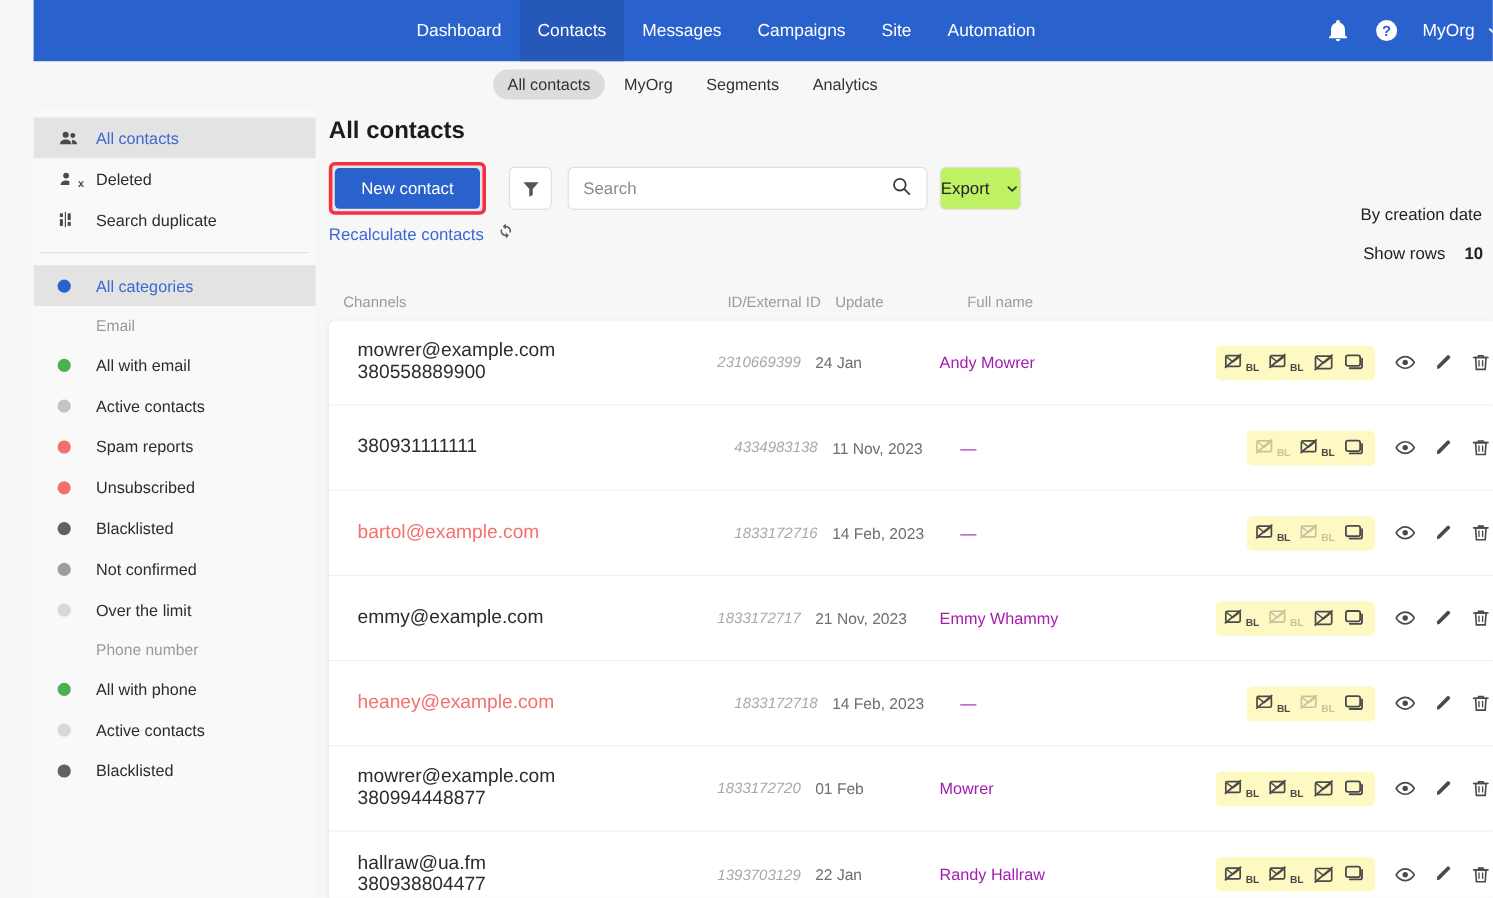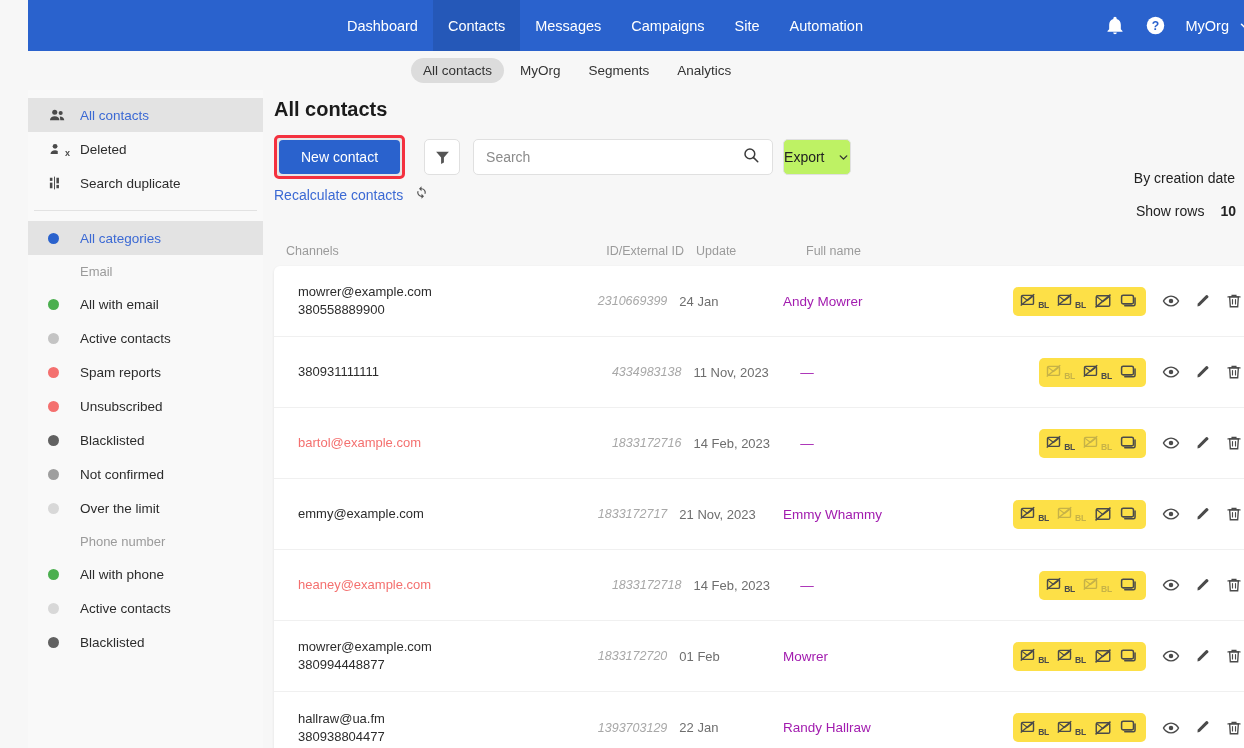--- a/index.html
+++ b/index.html
@@ -119,29 +119,29 @@
   .tbl {
     margin: 2px 11px 0 11px; background: #fff; border-radius: 6px;
     box-shadow: 0 1px 3px rgba(0,0,0,.09);
     overflow: hidden; height: 517px;
   }
   .trow {
     display: flex; align-items: center; height: 71px;
     border-bottom: 1px solid #f0f0f0; padding-left: 12px;
   }
   .trow:last-child { border-bottom: none; }
-  .ch-line { font-size: 13px; color: #2c2c2c; line-height: 18px; }
+  .ch-line { font-size: 16px; color: #2c2c2c; line-height: 18px; }
   .ch-line.red { color: #f4706f; }
   .idcell { font-size: 12.5px; color: #a8a8a8; font-style: italic; }
   .updcell { font-size: 13px; color: #6e6e6e; }
   .namecell { font-size: 13.5px; color: #a21caf; }
 
   .actions { display: flex; align-items: center; justify-content: flex-end; padding-right: 18px; gap: 0; }
   .chip {
-    display: flex; align-items: center; background: #fde047; border-radius: 5px;
+    display: flex; align-items: center; background: #fef9c3; border-radius: 5px;
     padding: 5px 7px; gap: 8px;
   }
   .act-ic { cursor: pointer; display: flex; align-items: center; }
   .act-ic.dim { opacity: .30; }
   .tail { display: flex; align-items: center; gap: 14px; margin-left: 16px; }
 </style>
 </head>
 <body>
 
 <div class="app">

